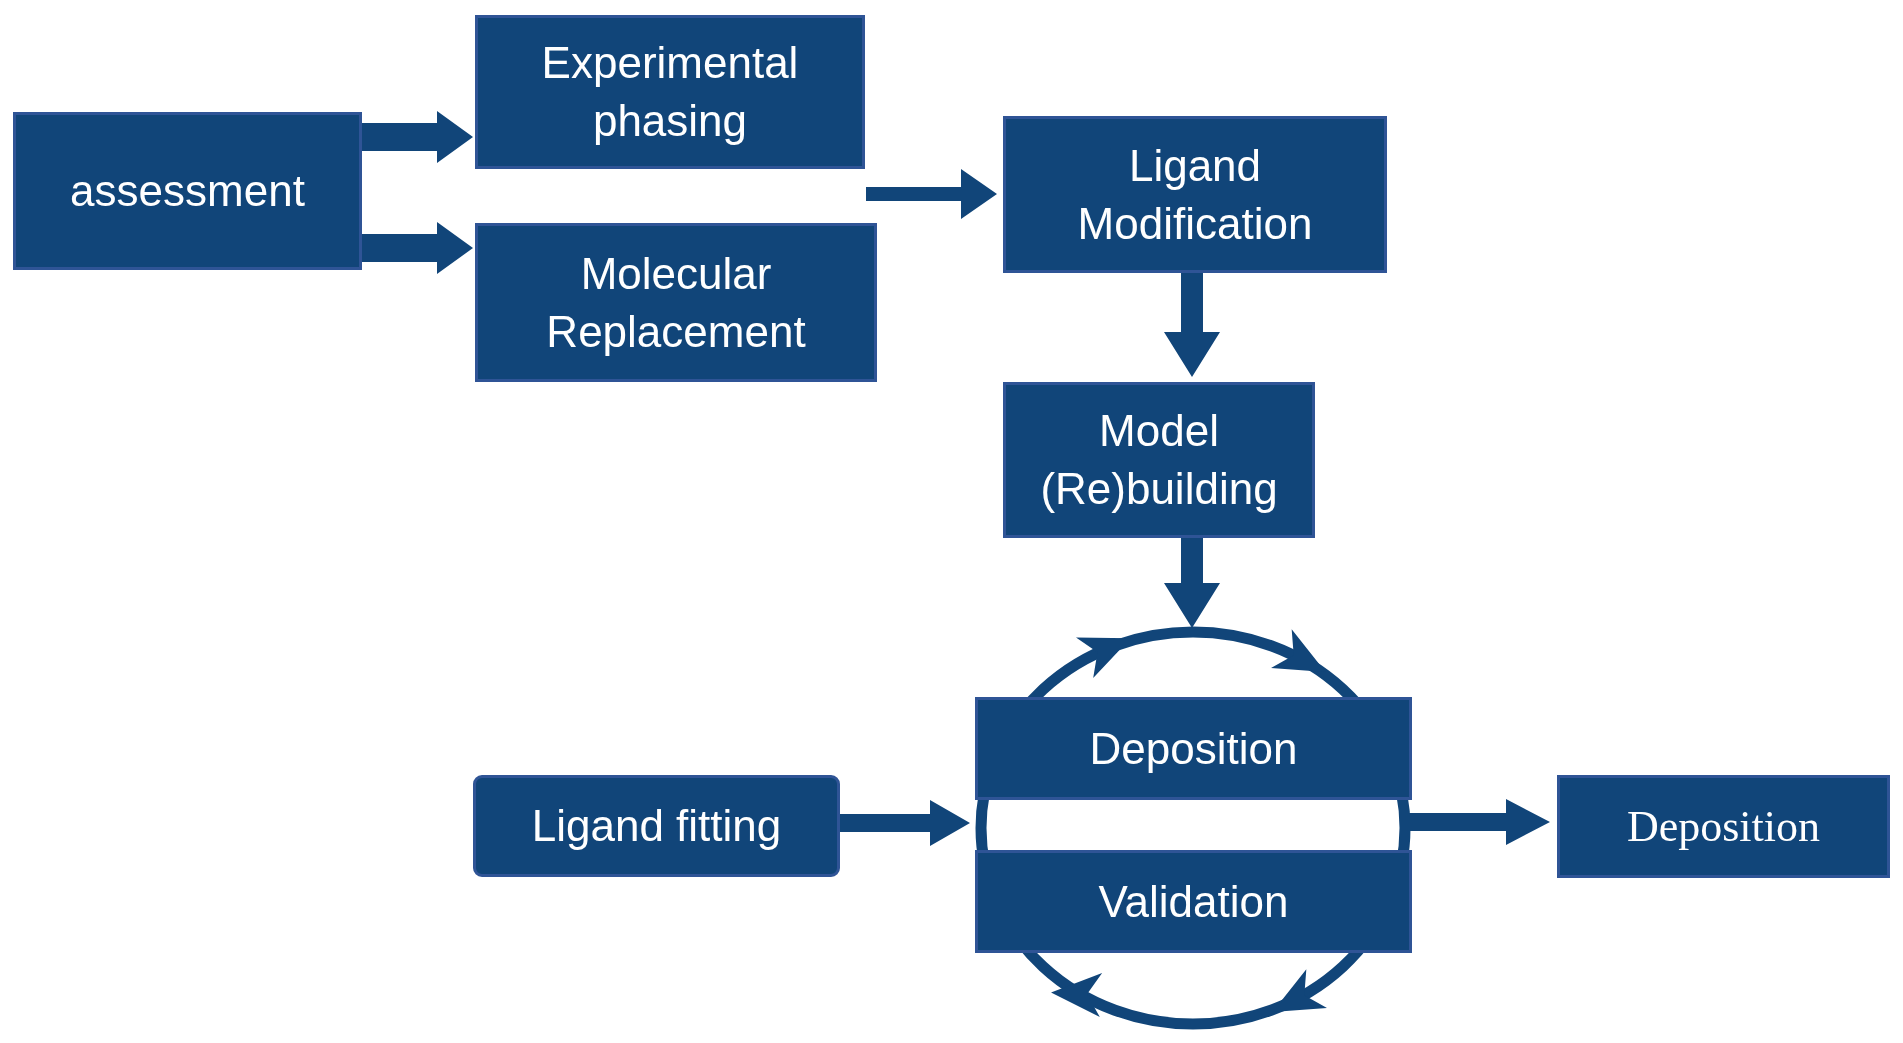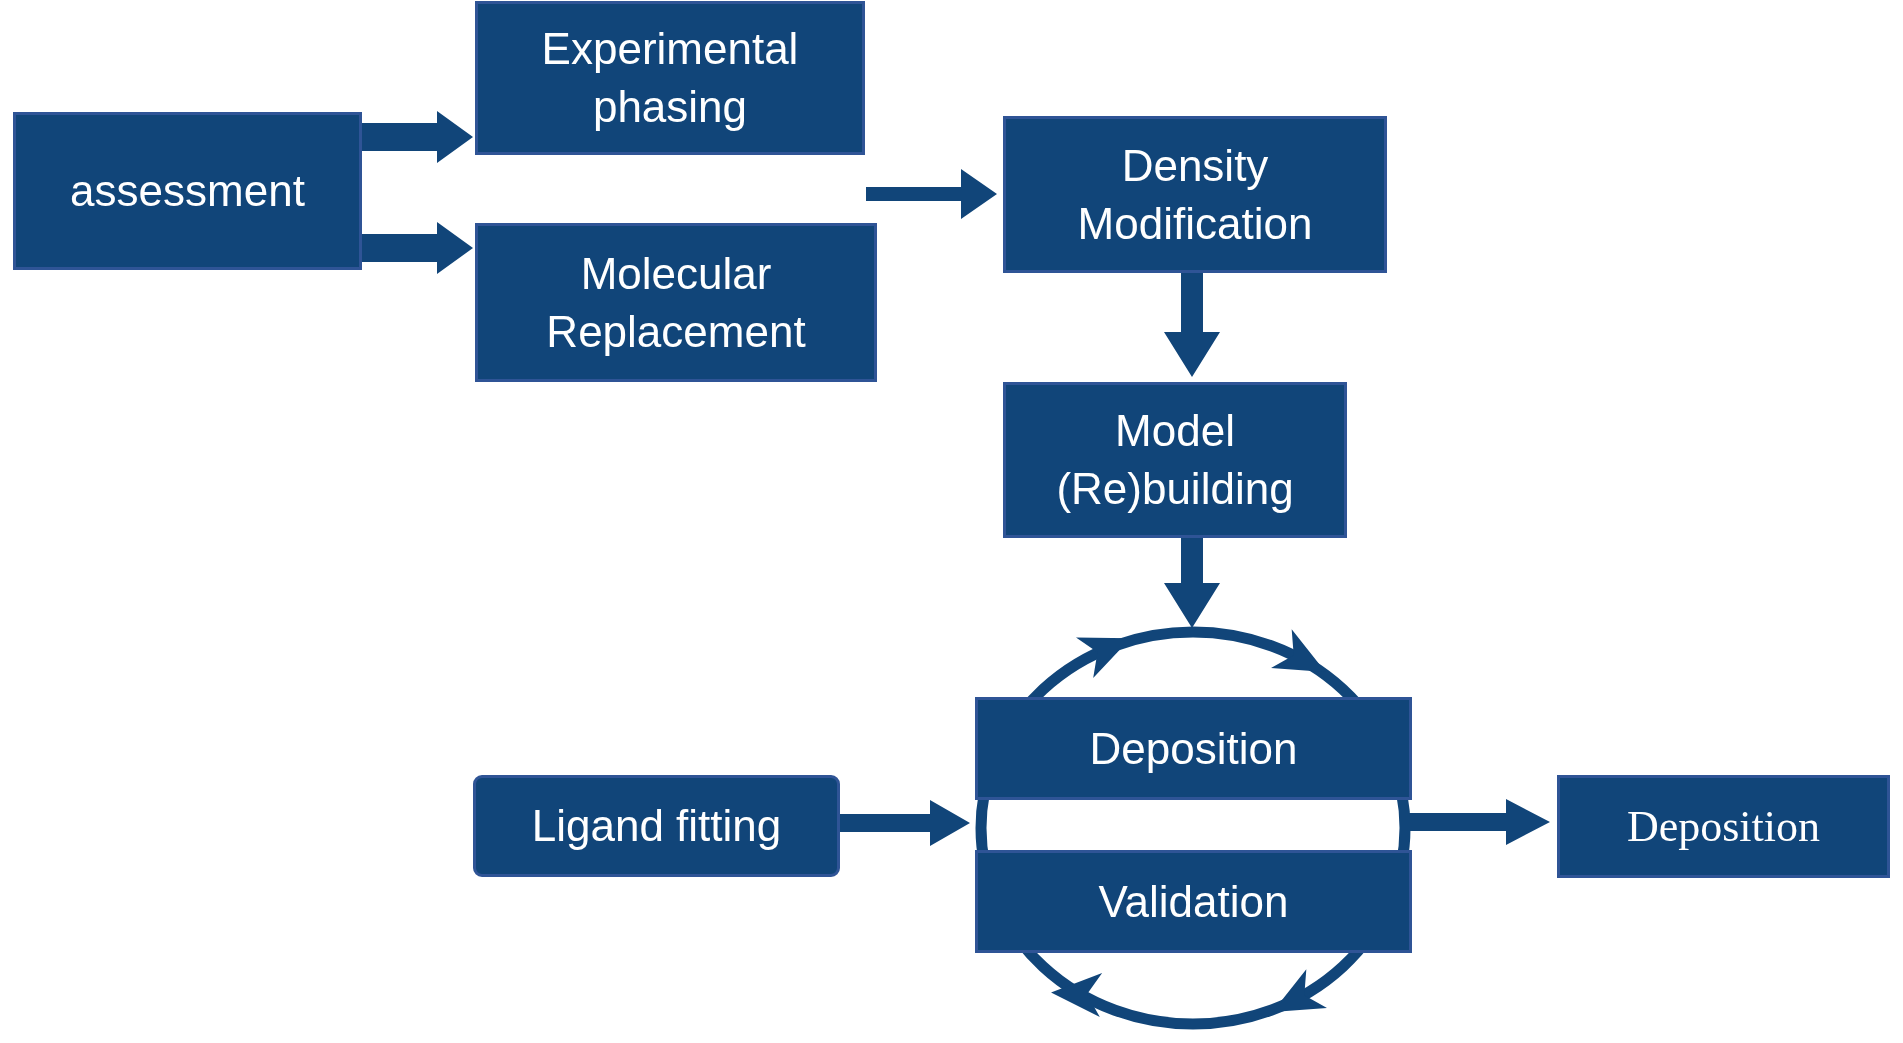--- a/index.html
+++ b/index.html
@@ -66,36 +66,36 @@
     <polygon points="1181,273 1203,273 1203,332 1220,332 1192,377 1164,332 1181,332" style="fill: var(--arrow);"></polygon>
     <polygon points="1181,538 1203,538 1203,583 1220,583 1192,628 1164,583 1181,583" style="fill: var(--arrow);"></polygon>
     <polygon points="840,814 930,814 930,800 970,823 930,846 930,832 840,832" style="fill: var(--arrow);"></polygon>
     <polygon points="1404,813 1506,813 1506,799 1550,822 1506,845 1506,831 1404,831" style="fill: var(--arrow);"></polygon>
   </svg>
 
   <div class="node" style="left:13px; top:112px; width:349px; height:158px;">
     <div>assessment</div>
   </div>
 
-  <div class="node" style="left:475px; top:1px; width:390px; height:154px;">
+  <div class="node" style="left:475px; top:15px; width:390px; height:154px;">
     <div>Experimental</div>
     <div>phasing</div>
   </div>
 
   <div class="node" style="left:475px; top:223px; width:402px; height:159px;">
     <div>Molecular</div>
     <div>Replacement</div>
   </div>
 
   <div class="node" style="left:1003px; top:116px; width:384px; height:157px;">
-    <div>Density</div>
+    <div>Ligand</div>
     <div>Modification</div>
   </div>
 
-  <div class="node" style="left:1003px; top:382px; width:344px; height:156px;">
+  <div class="node" style="left:1003px; top:382px; width:312px; height:156px;">
     <div>Model</div>
     <div>(Re)building</div>
   </div>
 
   <div class="node" style="left:975px; top:697px; width:437px; height:103px;">
     <div>Deposition</div>
   </div>
 
   <div class="node" style="left:975px; top:850px; width:437px; height:103px;">
     <div>Validation</div>

